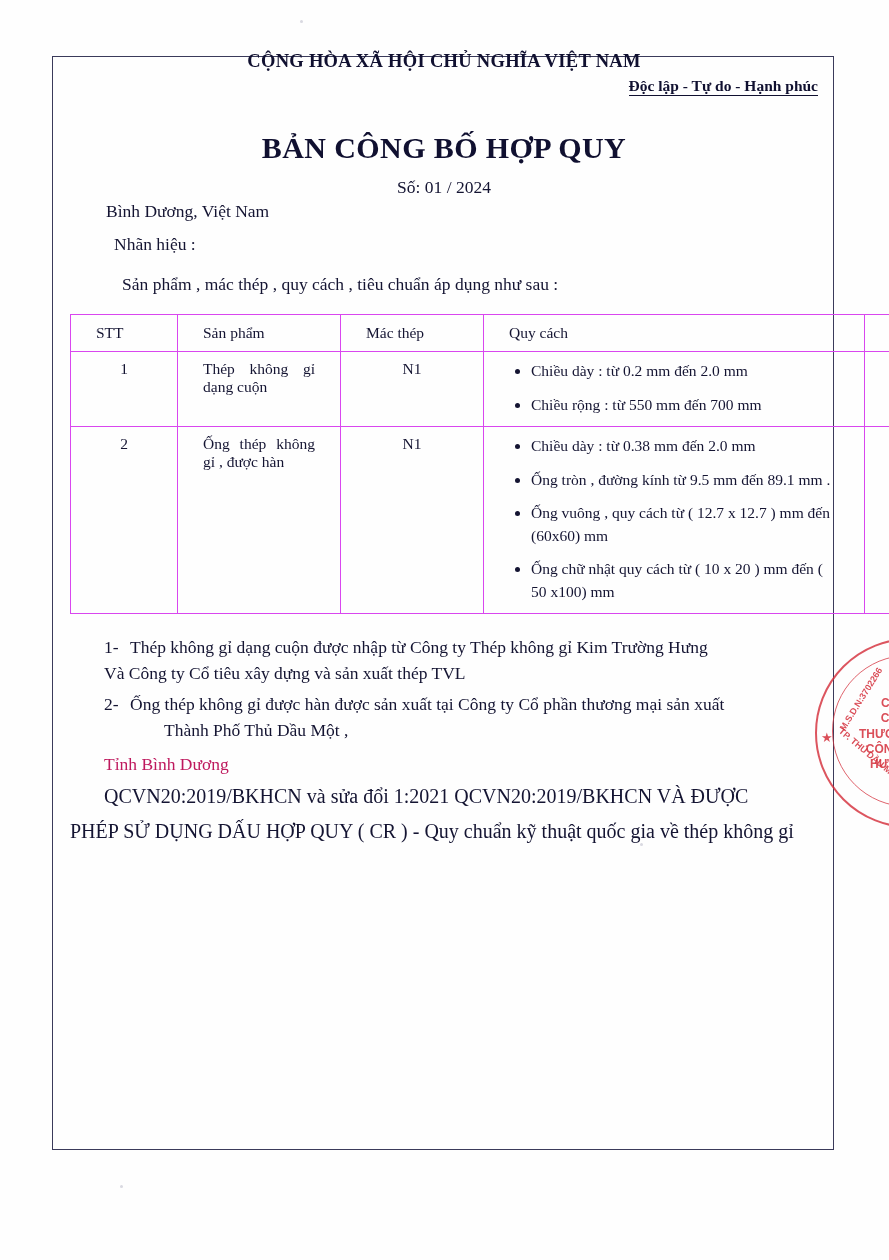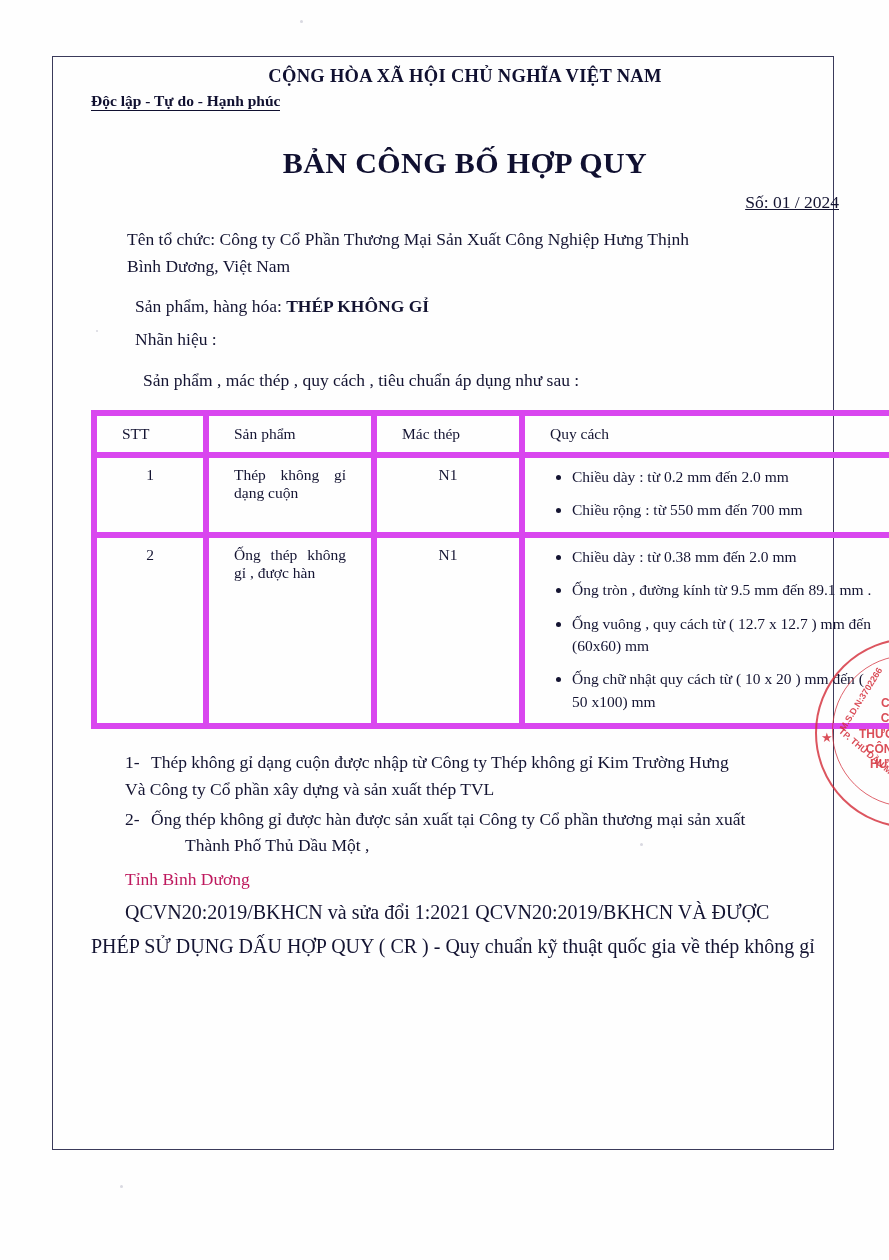--- a/index.html
+++ b/index.html
@@ -31,59 +31,57 @@
     top: 56px;
     width: 782px;
     height: 1094px;
     border: 1.5px solid #3a3a5a;
     box-sizing: border-box;
   }
 
   .content {
     position: absolute;
     left: 70px;
-    top: 66px;
+    top: 51px;
     width: 748px;
     box-sizing: border-box;
-    margin-left: 21px;
   }
 
   .hdr-nation {
     text-align: center;
     font-weight: bold;
     font-size: 18.5px;
     letter-spacing: 0.3px;
     color: #101030;
   }
   .hdr-motto {
-    text-align: left;
+    text-align: right;
     font-weight: bold;
     font-size: 15.5px;
     margin-top: 5px;
     color: #101030;
   }
   .hdr-motto span {
     border-bottom: 1.4px solid #101030;
     padding-bottom: 1px;
   }
 
   .title {
     text-align: center;
     font-weight: bold;
     font-size: 30px;
     margin-top: 36px;
     letter-spacing: 0.4px;
     color: #101030;
   }
   .doc-number {
-    text-align: right;
+    text-align: center;
     font-size: 17.5px;
     margin-top: 12px;
     color: #141432;
-    text-decoration: underline;
   }
 
   .para {
     font-size: 17.5px;
     line-height: 1.55;
     margin-top: 13px;
     color: #141432;
   }
   .indent-1 { padding-left: 36px; }
   .indent-2 { padding-left: 44px; }
@@ -93,21 +91,21 @@
 
   table.spec {
     border-collapse: collapse;
     width: 748px;
     margin-top: 16px;
     margin-left: 0px;
     font-size: 15.5px;
     table-layout: fixed;
   }
   table.spec th, table.spec td {
-    border: 6px solid #d946ef;
+    border: 1px solid #d946ef;
     vertical-align: top;
     padding: 8px 25px;
     color: #141432;
   }
   table.spec th {
     font-weight: normal;
     text-align: left;
     font-size: 15.5px;
     padding-top: 9px;
     padding-bottom: 9px;
@@ -249,24 +247,22 @@
   <div class="scan-frame"></div>
 
   <div class="content">
 
     <div class="hdr-nation">CỘNG HÒA XÃ HỘI CHỦ NGHĨA VIỆT NAM</div>
     <div class="hdr-motto"><span>Độc lập - Tự do - Hạnh phúc</span></div>
 
     <div class="title">BẢN CÔNG BỐ HỢP QUY</div>
     <div class="doc-number">Số: 01 / 2024</div>
 
-    <div class="para indent-1">Tên tổ chức: Công ty Cổ Phần Thương Mại Sản Xuất Công Nghiệp Hưng Thịnh</div>
     <div class="para indent-1" style="margin-top:0">Bình Dương, Việt Nam</div>
 
-    <div class="para indent-2"><span>Sản phẩm, hàng hóa: </span><span class="bold">THÉP KHÔNG GỈ</span></div>
     <div class="para indent-2" style="margin-top:6px">Nhãn hiệu :</div>
     <div class="para indent-3">Sản phẩm , mác thép , quy cách , tiêu chuẩn áp dụng như sau :</div>
 
     <table class="spec">
       <thead>
         <tr>
           <th class="col-stt">STT</th>
           <th class="col-prod">Sản phẩm</th>
           <th class="col-grade">Mác thép</th>
           <th class="col-spec">Quy cách</th>
@@ -301,21 +297,21 @@
           <td>IS 15997: 2012</td>
         </tr>
       </tbody>
     </table>
 
     <div class="notes">
       <div class="note-item">
         <div class="note-num">1-</div>
         <div class="note-body">Thép không gỉ dạng cuộn được nhập từ Công ty Thép không gỉ Kim Trường Hưng</div>
       </div>
-      <div class="note-cont">Và Công ty Cổ phần xây dựng và sản xuất thép TVL</div>
+      <div class="note-cont">Và Công ty Cổ tiêu xây dựng và sản xuất thép TVL</div>
 
       <div class="note-item">
         <div class="note-num">2-</div>
         <div class="note-body">Ống thép không gỉ được hàn được sản xuất tại Công ty Cổ phần thương mại sản xuất</div>
       </div>
       <div class="note-sub">Thành Phố Thủ Dầu Một ,</div>
     </div>
 
     <div class="footer-para">Tỉnh Bình Dương</div>
     <div class="footer-just">QCVN20:2019/BKHCN và sửa đổi 1:2021  QCVN20:2019/BKHCN VÀ ĐƯỢC</div>

